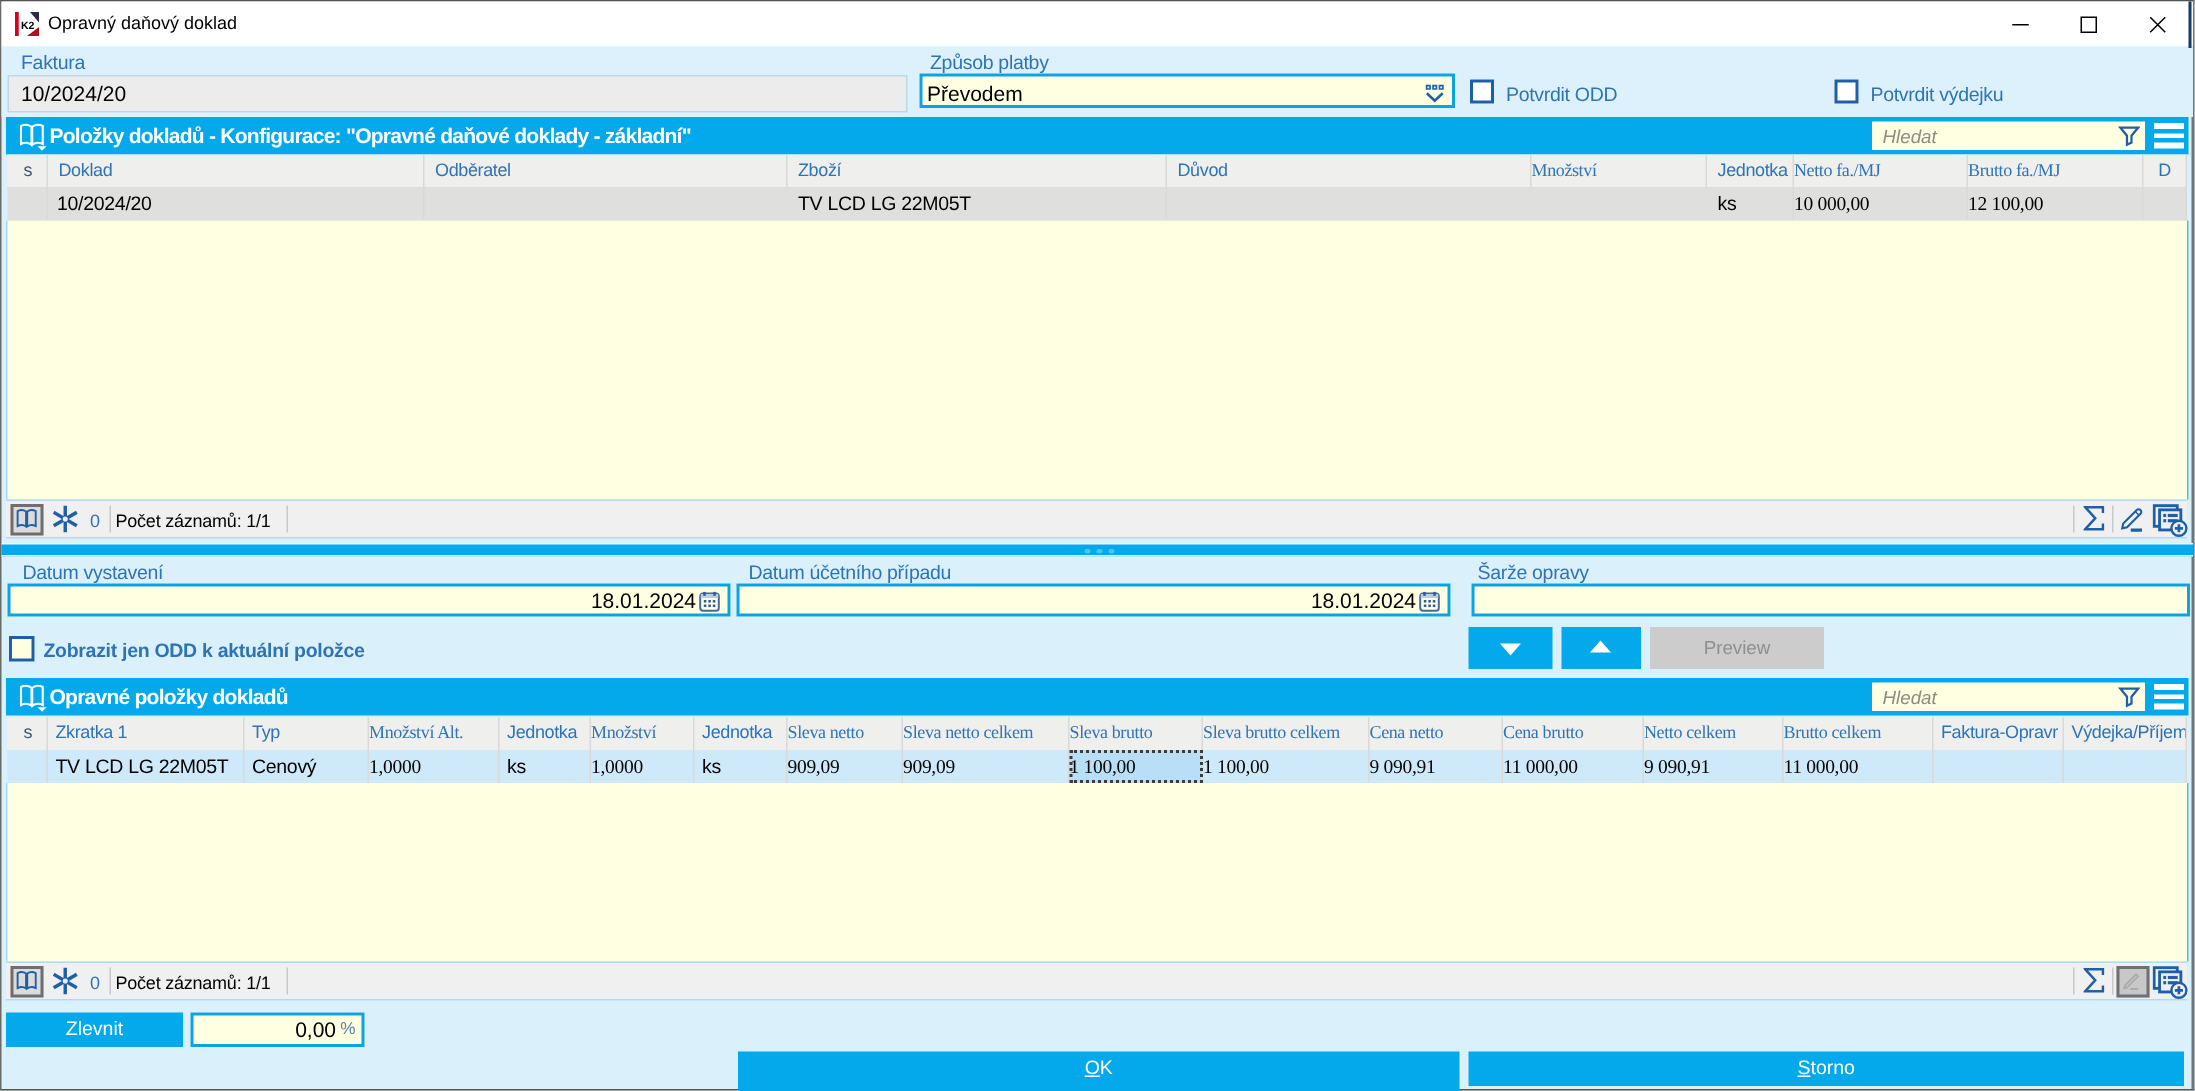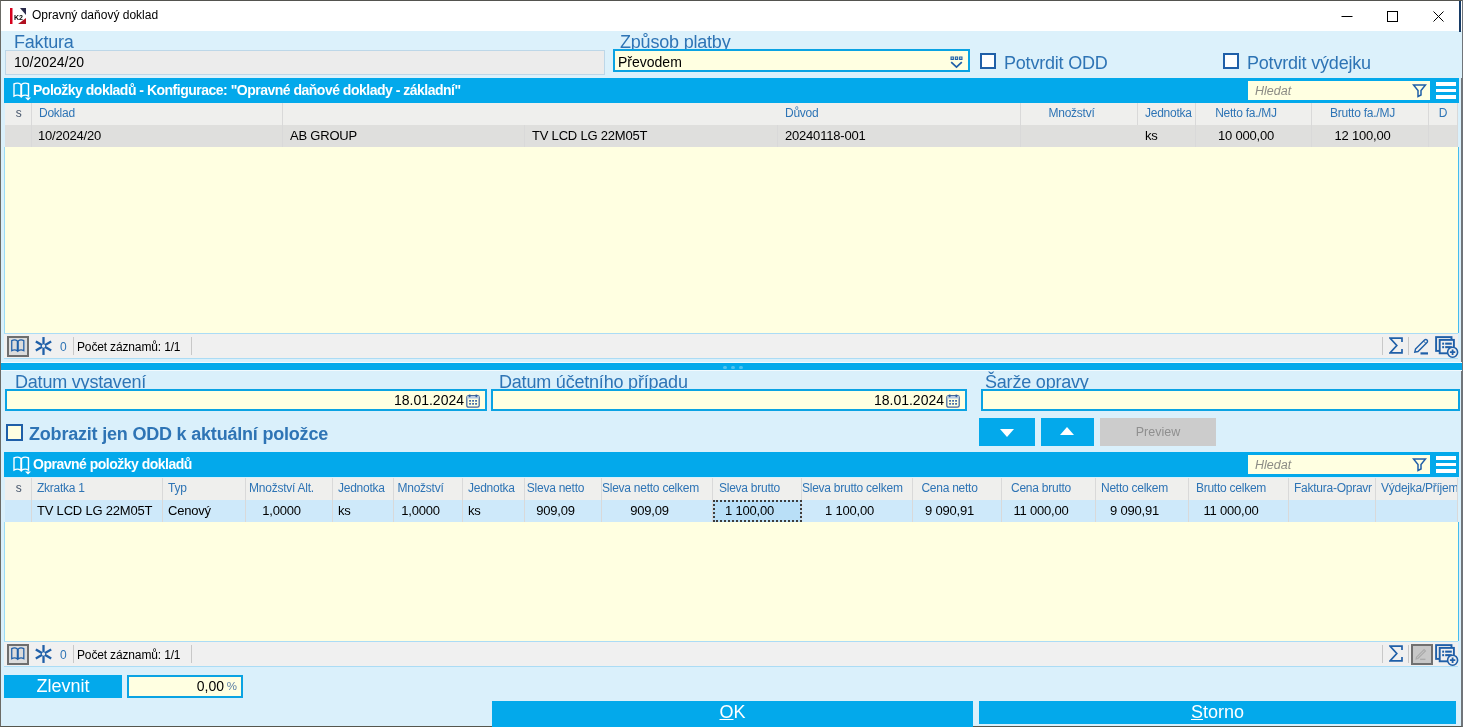--- a/index.html
+++ b/index.html
@@ -5,42 +5,42 @@
 html,body{margin:0;padding:0;}
 body{font-family:"Liberation Sans",sans-serif;width:1463px;height:727px;overflow:hidden;}
 #win{position:absolute;left:0;top:0;width:1463px;height:727px;background:#DAF0FB;border-top:1px solid #54544F;border-left:1px solid #6B6B66;border-right:2px solid #70757A;border-bottom:1px solid #55564E;box-sizing:border-box;}
 .abs{position:absolute;}
 
 #titlebar{position:absolute;left:0;top:0;width:1461px;height:30px;background:#FFFFFF;}
 #title-text{position:absolute;left:31px;top:7px;font-size:12px;color:#000;}
 .caption-btn{position:absolute;top:0;width:45px;height:30px;}
 
 #topstrip{position:absolute;left:0;top:30px;width:1461px;height:47px;background:#DCF1FB;}
-.lbl{font-size:18px;color:#2E74B5;white-space:nowrap;line-height:14px;letter-spacing:-0.2px;}
+.lbl{font-size:13px;color:#2E74B5;white-space:nowrap;line-height:14px;letter-spacing:-0.2px;}
 .inp{position:absolute;box-sizing:border-box;background:#FFFFE1;border:2px solid #0AA3E3;font-size:14px;color:#000;}
 
 .sechead{position:absolute;left:3px;width:1455px;height:25px;background:#03A9EB;color:#fff;}
 .sechead .t{position:absolute;left:29px;top:4px;font-size:14px;font-weight:bold;white-space:nowrap;letter-spacing:-0.5px;}
 .search{position:absolute;width:182px;height:19px;background:#FFFFE1;text-align:center;}
 .search .ph{position:absolute;left:7px;top:3px;font-style:italic;font-size:12.5px;color:#8C8C85;}
 .hamb{position:absolute;width:20px;height:19px;}
 .hamb div{position:absolute;left:0;width:20px;height:3.5px;background:#fff;}
 
 .grid{position:absolute;left:4px;width:1456px;font-size:13px;letter-spacing:-0.2px;}
 .grow{position:absolute;left:0;width:1453px;height:22px;}
 .gc{position:absolute;top:0;height:22px;box-sizing:border-box;border-right:1px solid #D9D9D9;overflow:hidden;white-space:nowrap;line-height:21px;}
-.gc.r{text-align:center;padding-right:15px;}
+.gc.r{text-align:left;padding-right:15px;font-family:Liberation Serif, serif;}
 .gc.l{padding-left:7px;} .t2 .gc.l{padding-left:5px;}
 .hdr .gc{color:#2E74B5;font-size:12px;letter-spacing:-0.25px;}
 
 .statusbar{position:absolute;left:3px;width:1454px;height:26px;background:#F0F0F0;border-top:1px solid #ABDCF5;border-bottom:1px solid #ABDCF5;box-sizing:border-box;}
 .sep{position:absolute;top:3px;width:1px;height:18px;background:#C8C8C8;}
 .stxt{position:absolute;font-size:13px;color:#000;white-space:nowrap;}
 
-.bluebtn{position:absolute;background:#03A9EB;color:#fff;font-size:18px;text-align:center;}
+.bluebtn{position:absolute;background:#03A9EB;color:#fff;font-size:13px;text-align:center;}
 .tri-down{width:0;height:0;border-left:7px solid transparent;border-right:7px solid transparent;border-top:8px solid #fff;position:absolute;}
 .tri-up{width:0;height:0;border-left:7px solid transparent;border-right:7px solid transparent;border-bottom:8px solid #fff;position:absolute;}
 </style>
 </head>
 <body>
 <div id="win">
 
   <div id="titlebar">
     <svg class="abs" style="left:9px;top:7px" width="16" height="16" viewBox="0 0 16 16">
       <rect x="0" y="0" width="16" height="16" fill="#fff"></rect>
@@ -99,33 +99,33 @@
         <div style="top:1px"></div>
         <div style="top:7.5px"></div>
         <div style="top:14px"></div>
       </div>
   </div>
 
   <div class="grid" style="top:102px;">
     <div class="grow hdr" style="top:0;background:#EFEFED;border-bottom:1px solid #C6C6C6;" id="t1h">
         <div class="gc l" style="left: 1px; width: 26px; text-align: center; padding-left: 0px; color: rgb(68, 84, 106);">s</div>
         <div class="gc l" style="left: 27px; width: 251px;">Doklad</div>
+        <div class="gc l" style="left: 278px; width: 242px;">Odběratel</div>
+        <div class="gc l" style="left: 520px; width: 253px;">Zboží</div>
         <div class="gc l" style="left: 773px; width: 243px;">Důvod</div>
         <div class="gc r" style="left: 1016px; width: 117px;">Množství</div>
         <div class="gc l" style="left: 1133px; width: 58px;">Jednotka</div>
         <div class="gc r" style="left: 1191px; width: 116px;">Netto fa./MJ</div>
         <div class="gc r" style="left: 1307px; width: 117px;">Brutto fa./MJ</div>
         <div class="gc l" style="left: 1424px; width: 29px; text-align: center; padding-left: 0px;">D</div>
       </div>
     <div class="grow" style="top:22px;background:#DFDFDD;border-bottom:1px solid #C6C6C6;" id="t1r">
         <div class="gc l" style="left: 1px; width: 26px;"></div>
         <div class="gc l" style="left: 27px; width: 251px; padding-left: 6px;">10/2024/20</div>
-        <div class="gc l" style="left: 278px; width: 242px;">AB GROUP</div>
         <div class="gc l" style="left: 520px; width: 253px;">TV LCD LG 22M05T</div>
-        <div class="gc l" style="left: 773px; width: 243px;">20240118-001</div>
         <div class="gc r" style="left: 1016px; width: 117px; margin-top: 32px;">2,000</div>
         <div class="gc l" style="left: 1133px; width: 58px;">ks</div>
         <div class="gc r" style="left: 1191px; width: 116px;">10 000,00</div>
         <div class="gc r" style="left: 1307px; width: 117px;">12 100,00</div>
         <div class="gc l" style="left: 1424px; width: 29px;"></div>
       </div>
   </div>
 
   <div class="abs" style="left:3px;top:146px;width:1453px;height:186px;background:#FFFFE1;border-right:1px solid #45BCEE;border-left:1px solid #9BDCF6;"></div>
 

